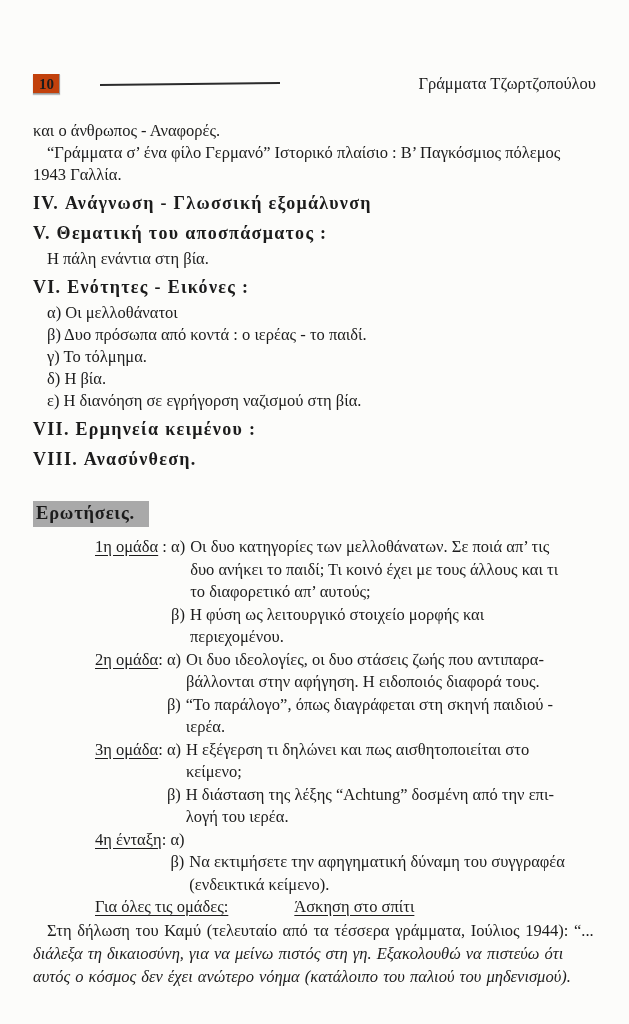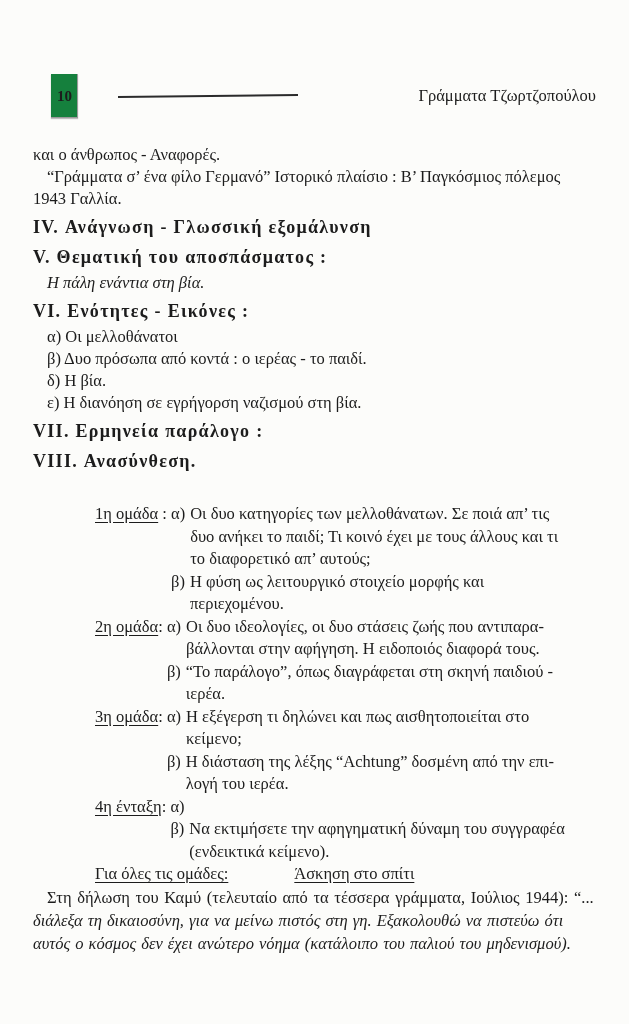--- a/index.html
+++ b/index.html
@@ -12,44 +12,43 @@
     font-family:"Liberation Serif", serif;
     overflow:hidden;
     box-sizing:border-box;
   }
   .page-header{
     display:flex;align-items:center;
     padding:74px 33px 0 33px;
   }
   .page-number-box{
     display:inline-block;
-    background:#15803d;
+    background:#c2410c;
     box-shadow: inset -1px -1px 0 #9a9a9a, 0 1px 1px #bdbdbd;
     font-weight:bold;font-size:15px;line-height:18px;
-    padding:13px 6px;
-    margin-left:18px;
+    padding:1px 6px;
   }
   .header-rule{
     width:180px;height:2px;background:#2b2b2b;
     margin-left:40px;
     transform:rotate(-0.7deg);
   }
   .author{
     margin-left:auto;
     font-size:16.5px;
   }
   .content{ padding:26px 32px 0 33px; font-size:16.5px; line-height:22px; }
   .body-line{ margin:0; }
   .section-heading{
     font-size:18px;font-weight:bold;
     letter-spacing:1.3px;
     line-height:25px;
     margin:5px 0 2px 0;
   }
-  .ind{ padding-left:14px;font-style:italic; }
+  .ind{ padding-left:14px; }
   .wrap-hang{ white-space:pre-line; text-indent:14px; }
   .list{ margin:0; }
   .list > div{ padding-left:14px; }
   .questions{ margin-top:29px; }
   .q-heading{
     display:inline-block;
     background:#a9a9a9;
     font-weight:bold;
     font-size:18.5px;
     letter-spacing:0.8px;
@@ -92,29 +91,31 @@
 
     <h3 class="section-heading">IV. Ανάγνωση - Γλωσσική εξομάλυνση</h3>
 
     <h3 class="section-heading">V. Θεματική του αποσπάσματος :</h3>
     <p class="body-line ind">Η πάλη ενάντια στη βία.</p>
 
     <h3 class="section-heading">VI. Ενότητες - Εικόνες :</h3>
     <div class="list">
       <div>α) Οι μελλοθάνατοι</div>
       <div>β) Δυο πρόσωπα από κοντά : ο ιερέας - το παιδί.</div>
+      <div>γ) Το τόλμημα.</div>
       <div>δ) Η βία.</div>
       <div>ε) Η διανόηση σε εγρήγορση ναζισμού στη βία.</div>
     </div>
 
-    <h3 class="section-heading">VII. Ερμηνεία παράλογο :</h3>
+    <h3 class="section-heading">VII. Ερμηνεία κειμένου :</h3>
 
     <h3 class="section-heading">VIII. Ανασύνθεση.</h3>
 
     <section class="questions">
+      <div class="q-heading">Ερωτήσεις.</div>
 
       <div class="q-groups">
 
         <div class="qgroup">
           <div class="qlabelcol"><span class="u">1η ομάδα</span><span> : </span></div>
           <div class="qitemscol">
             <div class="qitem">
               <span class="qmarker">α)</span>
               <div class="qtext">Οι δυο κατηγορίες των μελλοθάνατων. Σε ποιά απ’ τις
 δυο ανήκει το παιδί; Τι κοινό έχει με τους άλλους και τι

